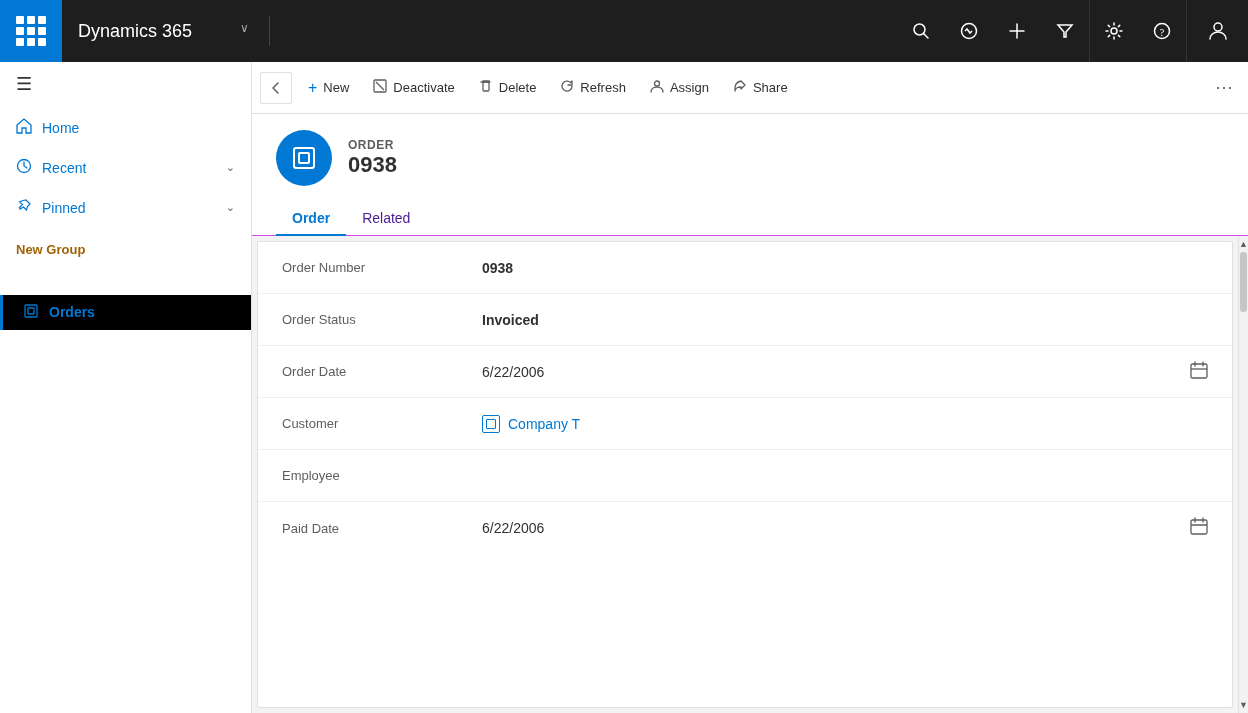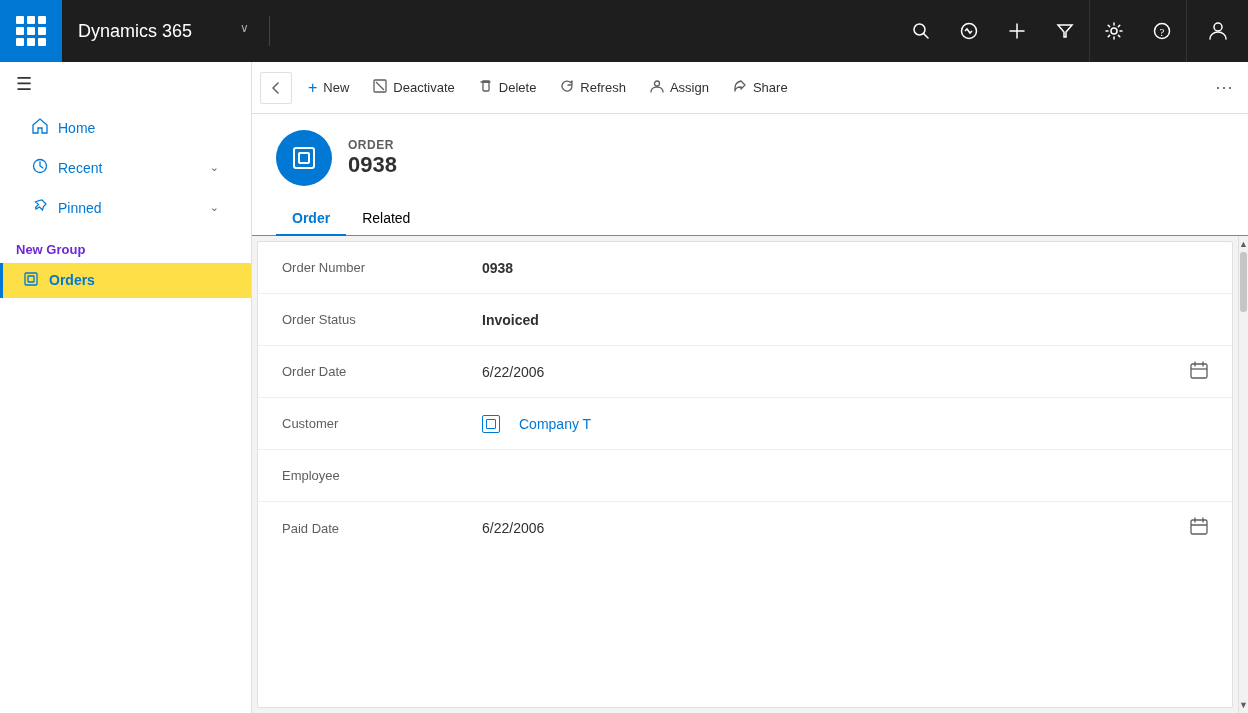--- a/index.html
+++ b/index.html
@@ -42,34 +42,34 @@
 
     
     .sidebar {
       width: 252px; background: #fff; border-right: 1px solid #e0e0e0;
       display: flex; flex-direction: column; flex-shrink: 0; overflow-y: auto;
     }
     .sidebar-header {
       padding: 12px 16px; cursor: pointer;
     }
     .sidebar-nav-item {
-      display: flex; align-items: center; padding: 10px 32px; cursor: pointer;
+      display: flex; align-items: center; padding: 10px 16px; cursor: pointer;
       color: #0078d4; font-size: 14px; gap: 10px;
     }
     .sidebar-nav-item .item-icon { font-size: 16px; }
     .sidebar-nav-item .item-arrow { margin-left: auto; font-size: 11px; color: #666; }
     .sidebar-group-label {
-      padding: 14px 16px 6px 16px; font-size: 13px; font-weight: 600; color: #6d28d9;
+      padding: 14px 16px 6px 16px; font-size: 13px; font-weight: 600; color: #a16207;
     }
     .sidebar-menu-item {
       display: flex; align-items: center; padding: 8px 16px 8px 20px; cursor: pointer;
       color: #323130; font-size: 14px; gap: 10px; border-left: 3px solid transparent;
     }
     .sidebar-menu-item.active {
-      border-left: 3px solid #0078d4; background: #fde047; color: #0078d4; font-weight: 600;
+      border-left: 3px solid #0078d4; background: #000000; color: #0078d4; font-weight: 600; margin-top: 32px;
     }
     .sidebar-menu-item .menu-icon { font-size: 15px; }
 
     
     .content-area {
       flex: 1; display: flex; flex-direction: column; overflow: hidden; position: relative;
     }
 
     
     .command-bar {
@@ -101,21 +101,21 @@
       background: #0078d4; display: flex; align-items: center; justify-content: center;
       color: white; font-size: 22px; flex-shrink: 0;
     }
     .record-title-area {}
     .record-type { font-size: 12px; color: #605e5c; text-transform: uppercase; font-weight: 600; letter-spacing: 0.5px; }
     .record-name { font-size: 22px; font-weight: 600; color: #323130; }
 
     
     .tabs { display: flex; gap: 0; margin-top: 4px; }
     .tab {
-      padding: 8px 16px; cursor: pointer; font-size: 14px; color: #000000;
+      padding: 8px 16px; cursor: pointer; font-size: 14px; color: #4c1d95;
       border-bottom: 2px solid transparent; margin-bottom: -1px;
     }
     .tab.active { color: #0078d4; border-bottom: 2px solid #0078d4; font-weight: 600; }
 
     
     .form-area {
       flex: 1; overflow-y: auto; background: #fff; margin: 5px; border: 1px solid #e0e0e0;
       border-radius: 2px;
     }
     .form-row {
@@ -123,21 +123,21 @@
       border-bottom: 1px solid #f0f0f0; min-height: 52px;
     }
     .form-row:last-child { border-bottom: none; }
     .form-label {
       width: 200px; flex-shrink: 0; font-size: 13px; color: #605e5c;
     }
     .form-value {
       flex: 1; font-size: 14px; color: #323130;
     }
     .form-value.bold { font-weight: 600; }
-    .form-value.link { color: #0078d4; cursor: pointer; display: flex; align-items: center; gap: 19px; }
+    .form-value.link { color: #0078d4; cursor: pointer; display: flex; align-items: center; gap: 8px; }
     .form-action { margin-left: auto; color: #605e5c; font-size: 16px; cursor: pointer; }
 
     
     .entity-icon {
       width: 18px; height: 18px; border: 1.5px solid #0078d4; border-radius: 2px;
       display: inline-flex; align-items: center; justify-content: center;
       flex-shrink: 0;
     }
     .entity-icon-inner { width: 10px; height: 10px; border: 1.5px solid #0078d4; border-radius: 1px; }
   </style>

